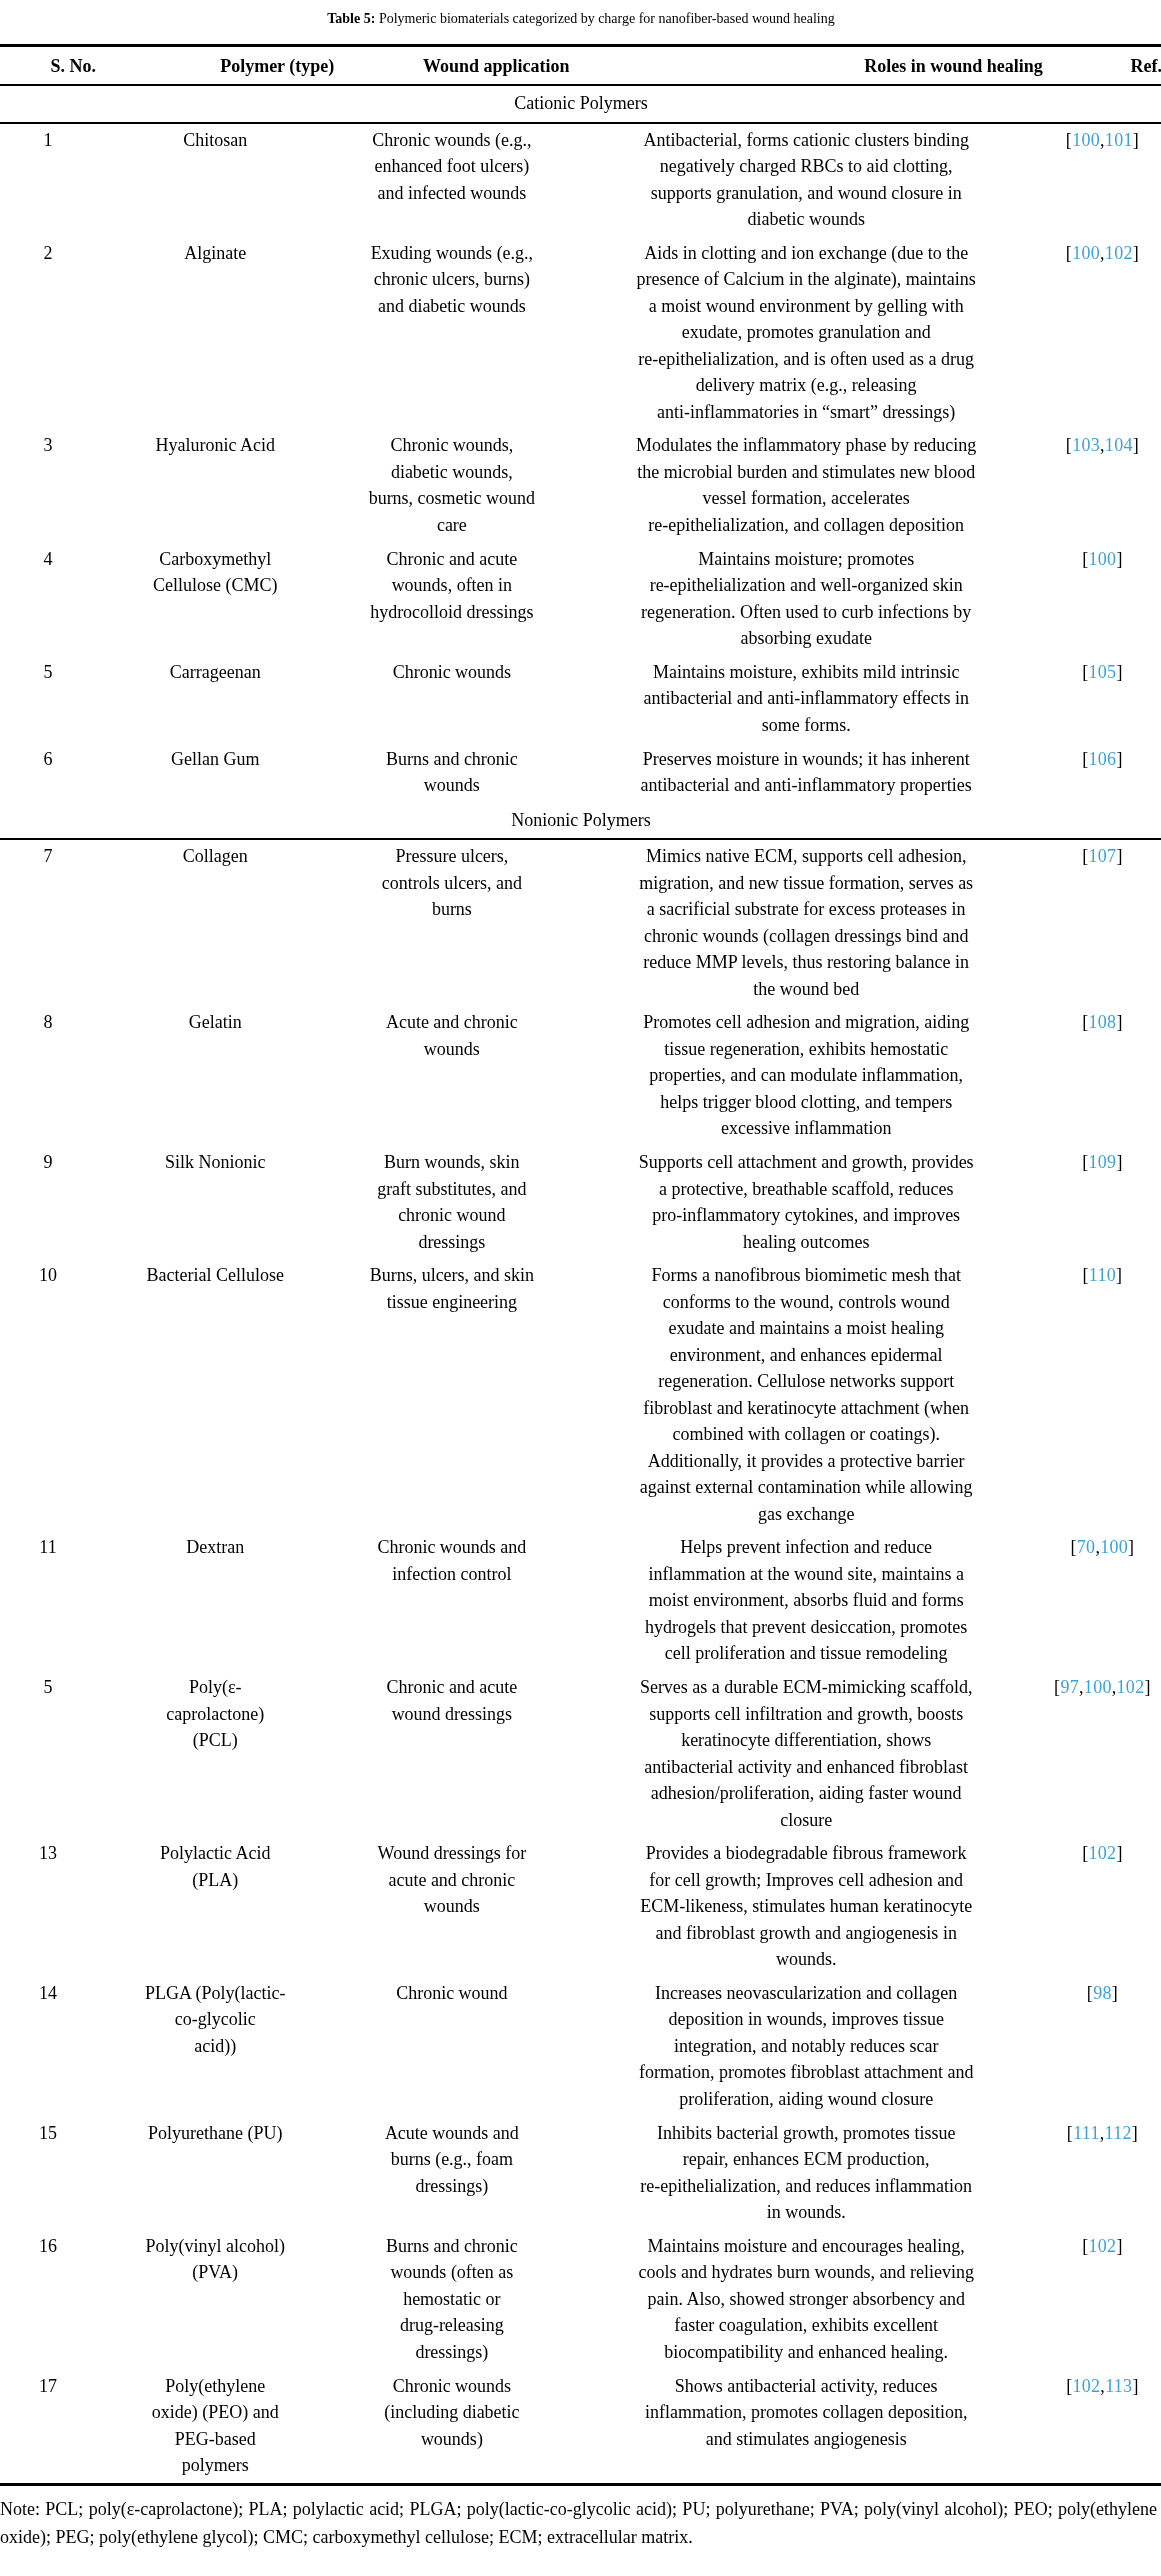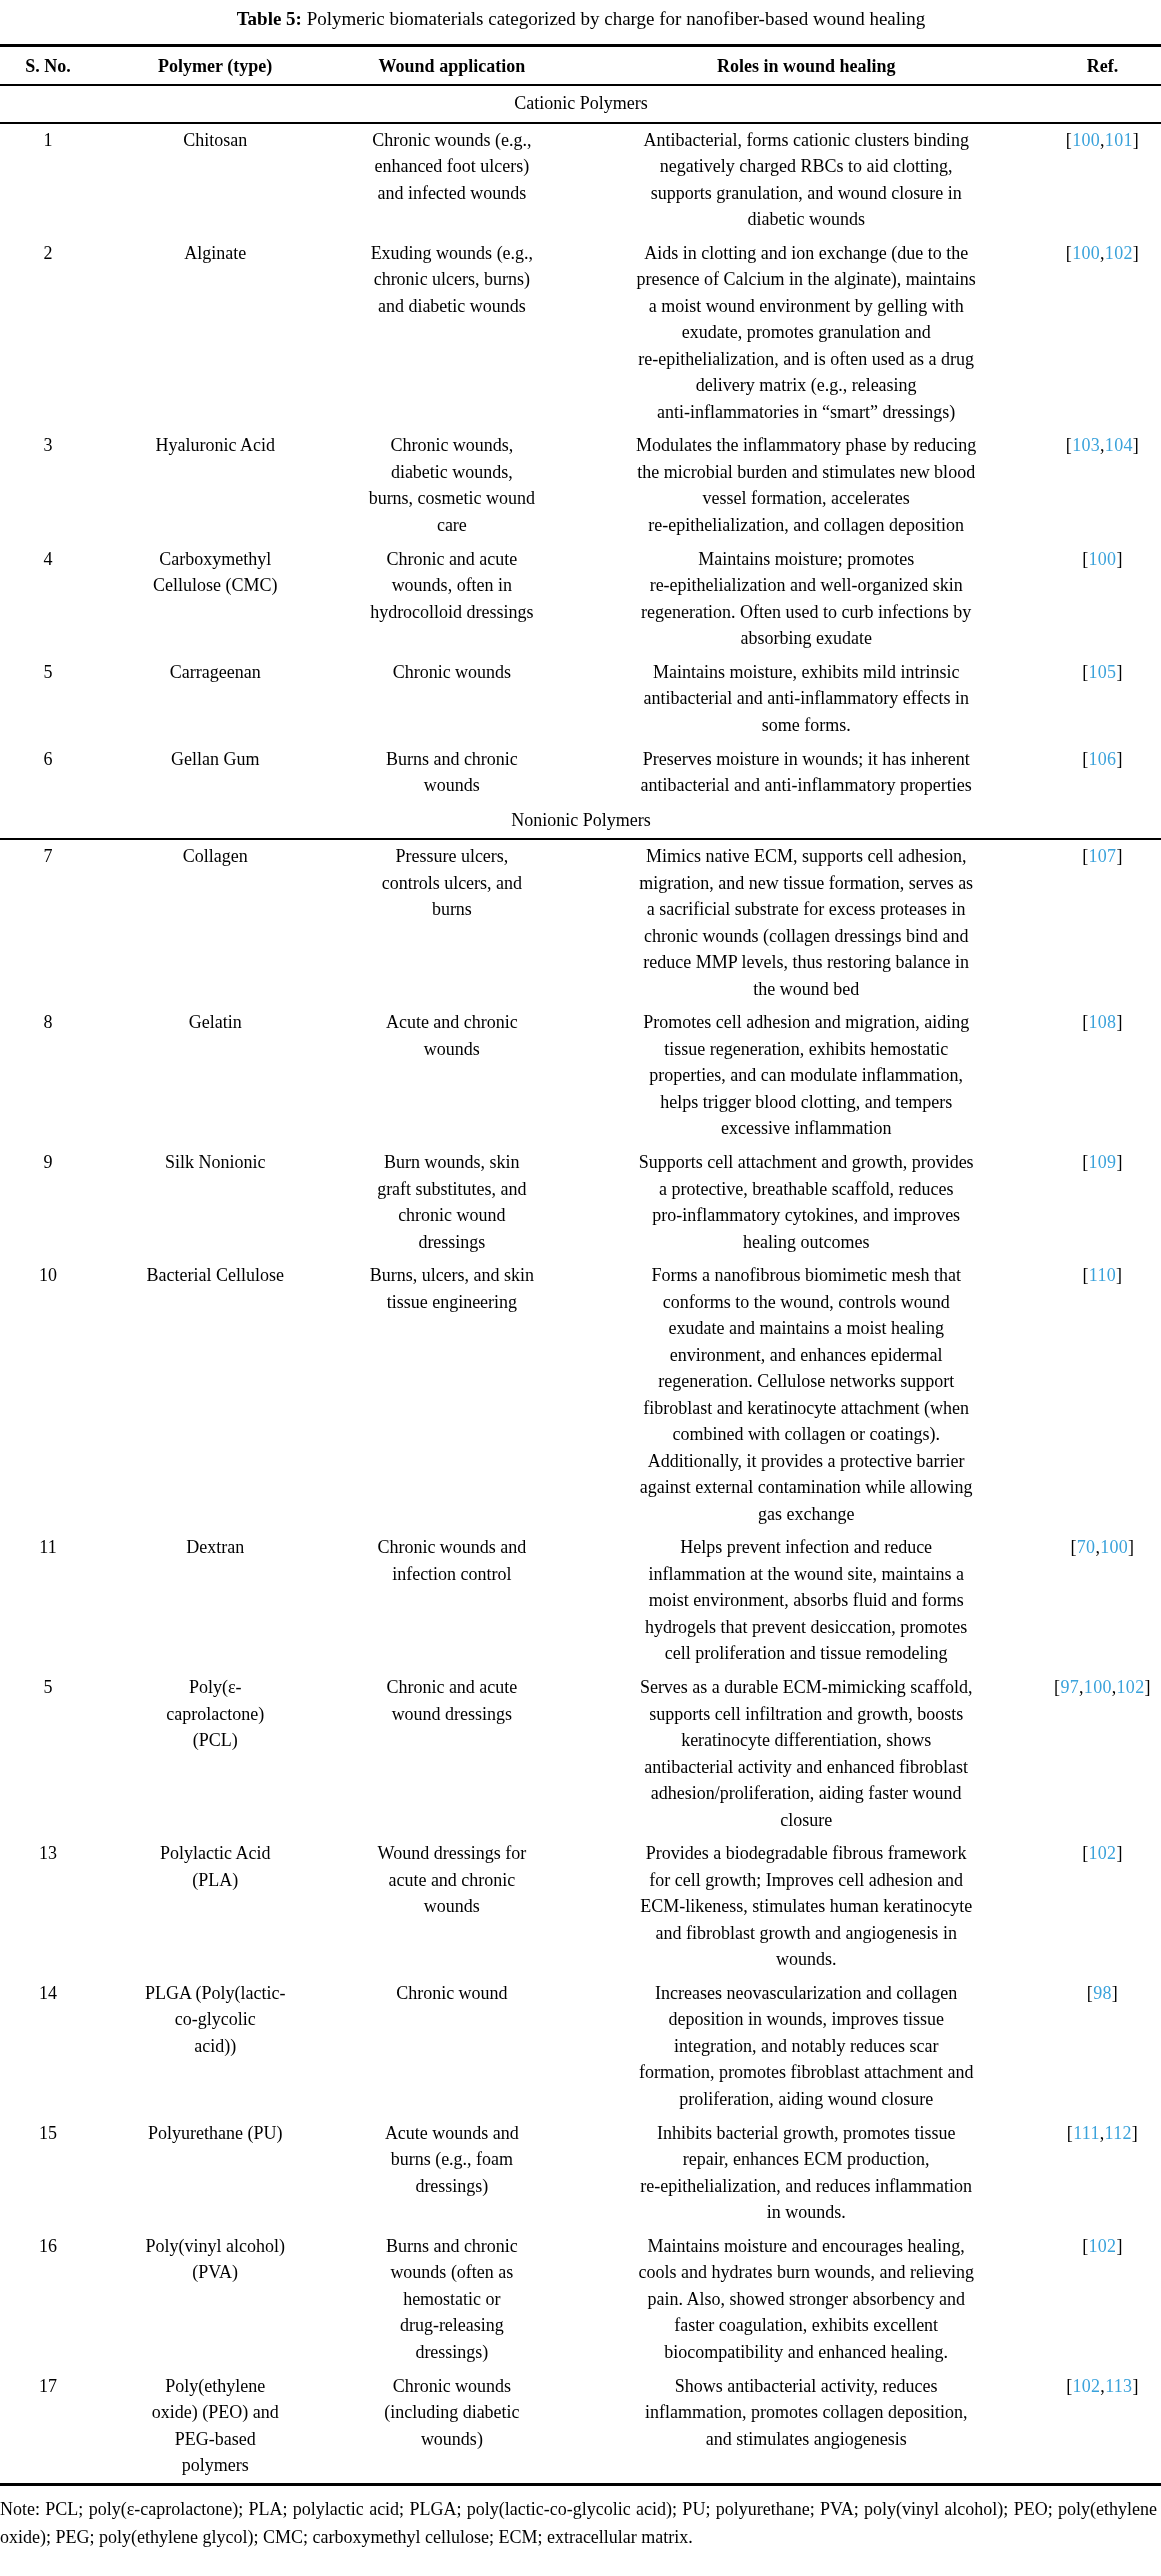--- a/index.html
+++ b/index.html
@@ -10,39 +10,39 @@
     font-family: "Liberation Serif", "DejaVu Serif", serif;
   }
   .page {
     width: 1162px;
     box-sizing: border-box;
     padding-top: 3.6px;
     background: #ffffff;
   }
   .title {
     text-align: center;
-    font-size: 19px;
+    font-size: 14px;
     line-height: 24px;
     margin: 3.6px 0 13.3px 0;
   }
   .title .title-label { font-weight: bold; }
   table.bio-table {
     width: 1162px;
     border-collapse: collapse;
     table-layout: fixed;
     border-bottom: 3px solid #000;
   }
   table.bio-table th {
     border-top: 3px solid #000;
     border-bottom: 2.4px solid #000;
     font-weight: bold;
     font-size: 18px;
     line-height: 24px;
     padding: 6.6px 0 6px 0;
-    text-align: center;
+    text-align: right;
     vertical-align: middle;
   }
   table.bio-table td {
     vertical-align: top;
     text-align: center;
     font-size: 18px;
     line-height: 26.5px;
     white-space: pre-line;
     padding: 3px 2.4px 4.2px 2.4px;
     overflow: hidden;

